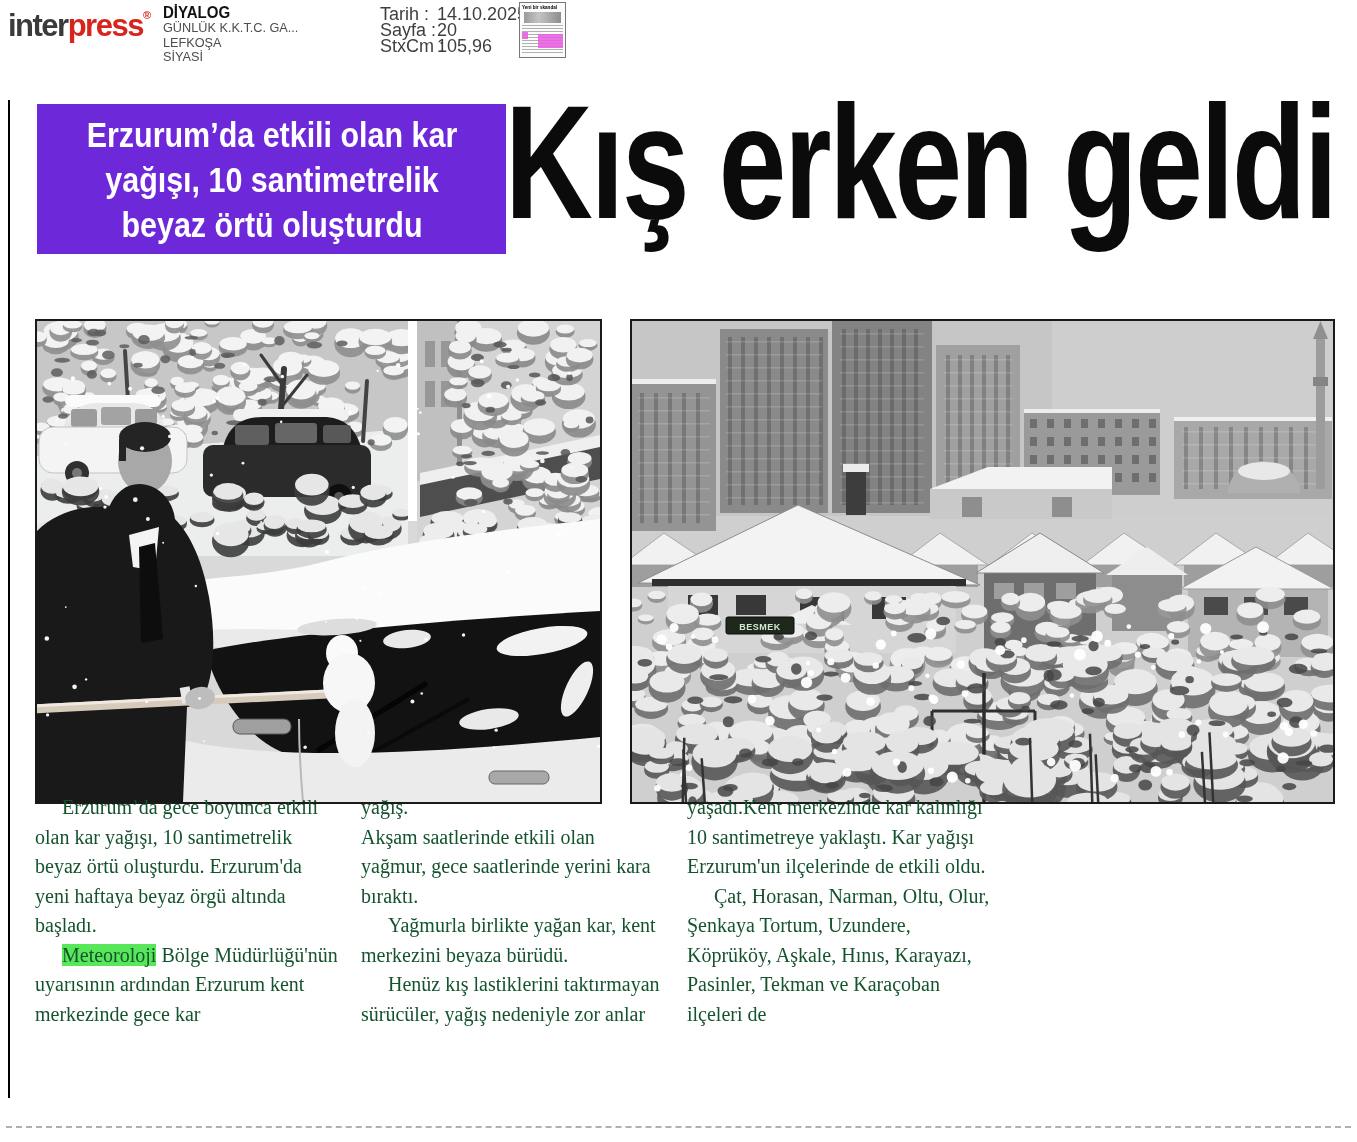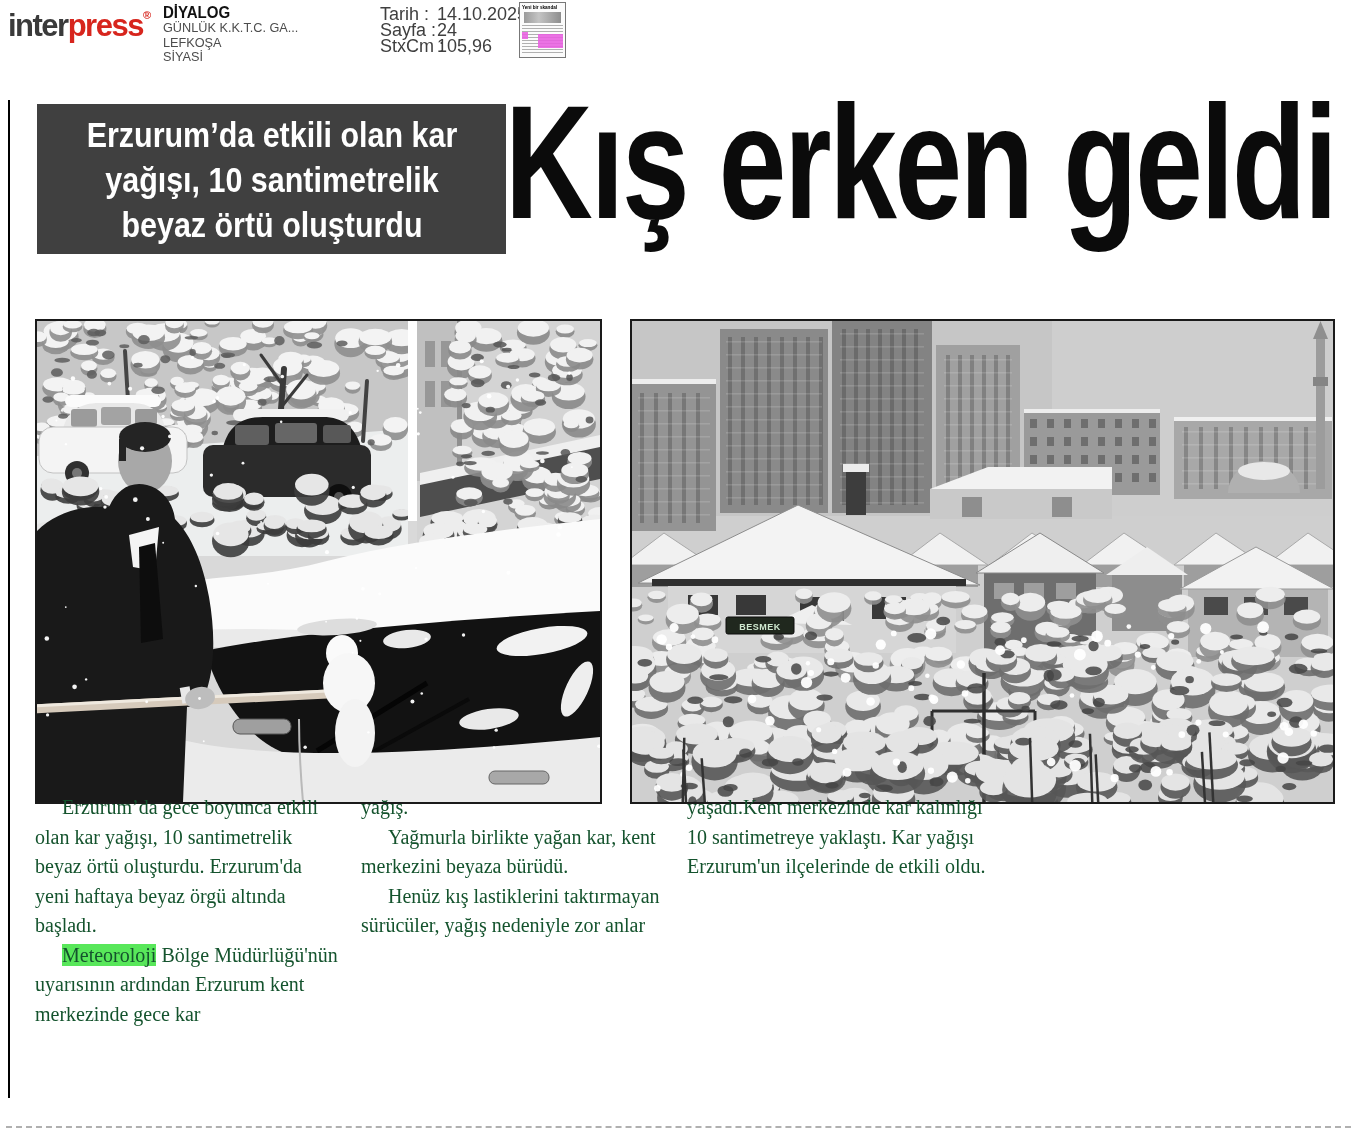--- a/index.html
+++ b/index.html
@@ -20,21 +20,21 @@
   .thumb-photo{position:absolute;left:4px;top:9px;width:37px;height:11px;background:linear-gradient(90deg,#9a9a9a,#c4c4c4 40%,#8d8d8d);}
   .thumb-lines{position:absolute;left:2px;top:22px;width:41px;height:30px;opacity:.8;
      background:repeating-linear-gradient(#9e9e9e 0 1px,transparent 1px 3px),
                 linear-gradient(90deg,transparent 0 13px,#fbfbfb 13px 15px,transparent 15px 27px,#fbfbfb 27px 29px,transparent 29px);}
   .thumb-mag1{position:absolute;left:18px;top:31px;width:25px;height:14px;background:#e85fe0;opacity:.88;}
   .thumb-mag2{position:absolute;left:2px;top:29px;width:6px;height:7px;background:#e85fe0;opacity:.88;}
   
   .vrule{position:absolute;left:8px;top:100px;width:2px;height:998px;background:#000;}
   .dashline{position:absolute;left:6px;top:1126px;width:1345px;height:0;border-top:2px dashed #b0b0b0;}
   
-  .kicker{position:absolute;left:37px;top:104px;width:469px;height:150px;background:#404040;
+  .kicker{position:absolute;left:37px;top:104px;width:469px;height:150px;background:#6d28d9;
           display:flex;align-items:center;justify-content:center;}
   .kicker-in{color:#fff;font-weight:bold;font-size:35px;line-height:45px;text-align:center;
              transform:scaleX(.87);white-space:nowrap;}
   .headline{position:absolute;left:505px;top:81px;font-size:162px;line-height:1;font-weight:bold;
             letter-spacing:-3px;color:#0b0b0b;white-space:nowrap;transform:scaleX(.75);transform-origin:left top;}
   
   .photo{position:absolute;border:2px solid #1a1a1a;box-sizing:border-box;background:#d8d8d8;margin-top:32px;}
   .photoL{left:35px;top:287px;width:567px;height:485px;}
   .photoR{left:630px;top:287px;width:705px;height:485px;}
   .photo svg{display:block;width:100%;height:100%;}
@@ -54,21 +54,21 @@
 
   <div class="pub">
     <div class="name">DİYALOG</div>
     <div class="ln">GÜNLÜK K.K.T.C. GA...</div>
     <div class="ln">LEFKOŞA</div>
     <div class="ln">SİYASİ</div>
   </div>
 
   <div class="meta">
     <div class="row"><span class="lab">Tarih :</span><span>14.10.2025</span></div>
-    <div class="row"><span class="lab">Sayfa :</span><span>24</span></div>
+    <div class="row"><span class="lab">Sayfa :</span><span>20</span></div>
     <div class="row"><span class="lab">StxCm :</span><span>105,96</span></div>
   </div>
 
   <div class="thumb">
     <div class="thumb-head">Yeni bir skandal</div>
     <div class="thumb-photo"></div>
     <div class="thumb-lines"></div>
     <div class="thumb-mag1"></div>
     <div class="thumb-mag2"></div>
   </div>
@@ -1812,22 +1812,24 @@
     </svg>
   </div>
 
   <div class="article">
       <div class="col">
         <p class="ind">Erzurum’da gece boyunca etkili olan kar yağışı, 10 santimetrelik beyaz örtü oluşturdu. Erzurum'da yeni haftaya beyaz örgü altında başladı.</p>
         <p class="ind"><span class="hl">Meteoroloji</span> Bölge Müdürlüğü'nün uyarısının ardından Erzurum kent merkezinde gece kar</p>
       </div>
       <div class="col">
         <p>yağış.</p>
+        <p>Akşam saatlerinde etkili olan yağmur, gece saatlerinde yerini kara bıraktı.</p>
         <p class="ind">Yağmurla birlikte yağan kar, kent merkezini beyaza bürüdü.</p>
         <p class="ind">Henüz kış lastiklerini taktırmayan sürücüler, yağış nedeniyle zor anlar</p>
       </div>
       <div class="col">
         <p>yaşadı.Kent merkezinde kar kalınlığı 10 santimetreye yaklaştı. Kar yağışı Erzurum'un ilçelerinde de etkili oldu.</p>
+        <p class="ind">Çat, Horasan, Narman, Oltu, Olur, Şenkaya Tortum, Uzundere, Köprüköy, Aşkale, Hınıs, Karayazı, Pasinler, Tekman ve Karaçoban ilçeleri de</p>
       </div>
     </div>
 
   <div class="dashline"></div>
 </div>
 
 </body></html>

